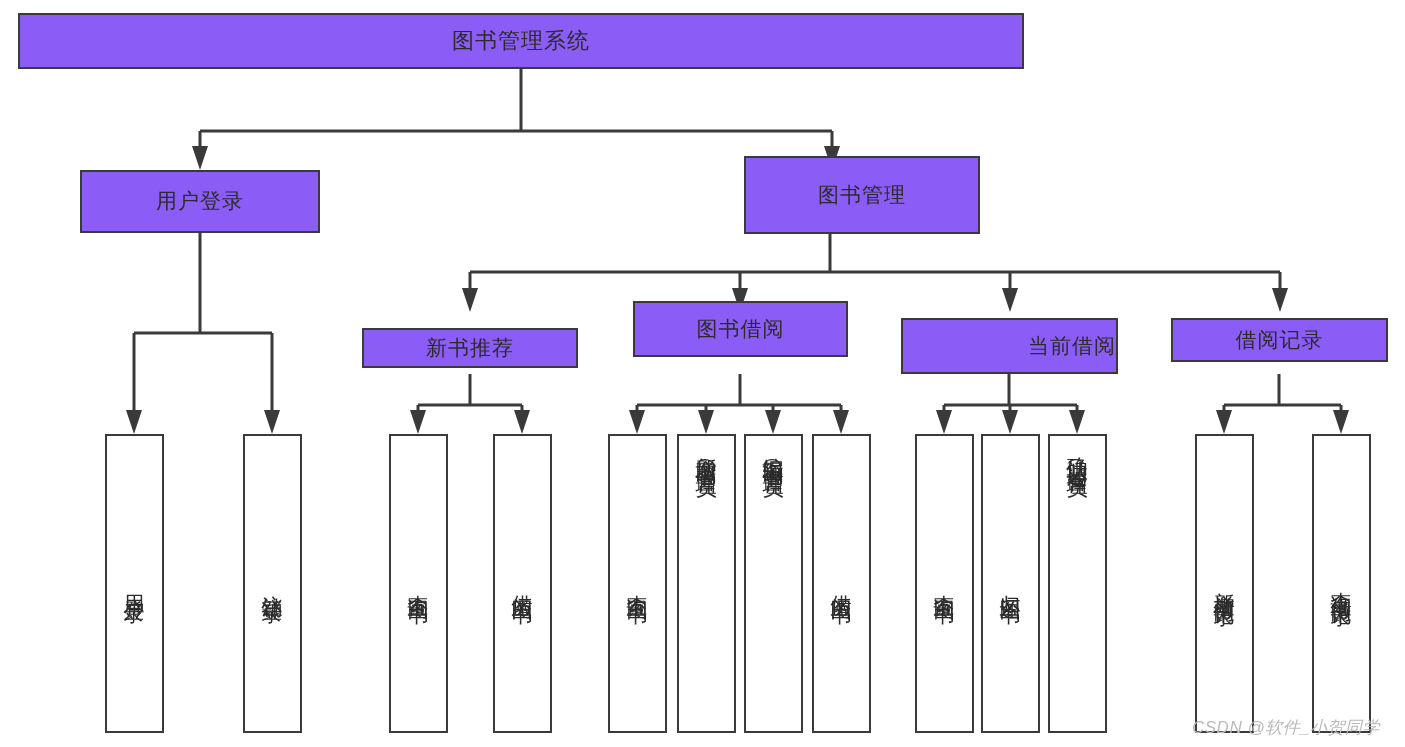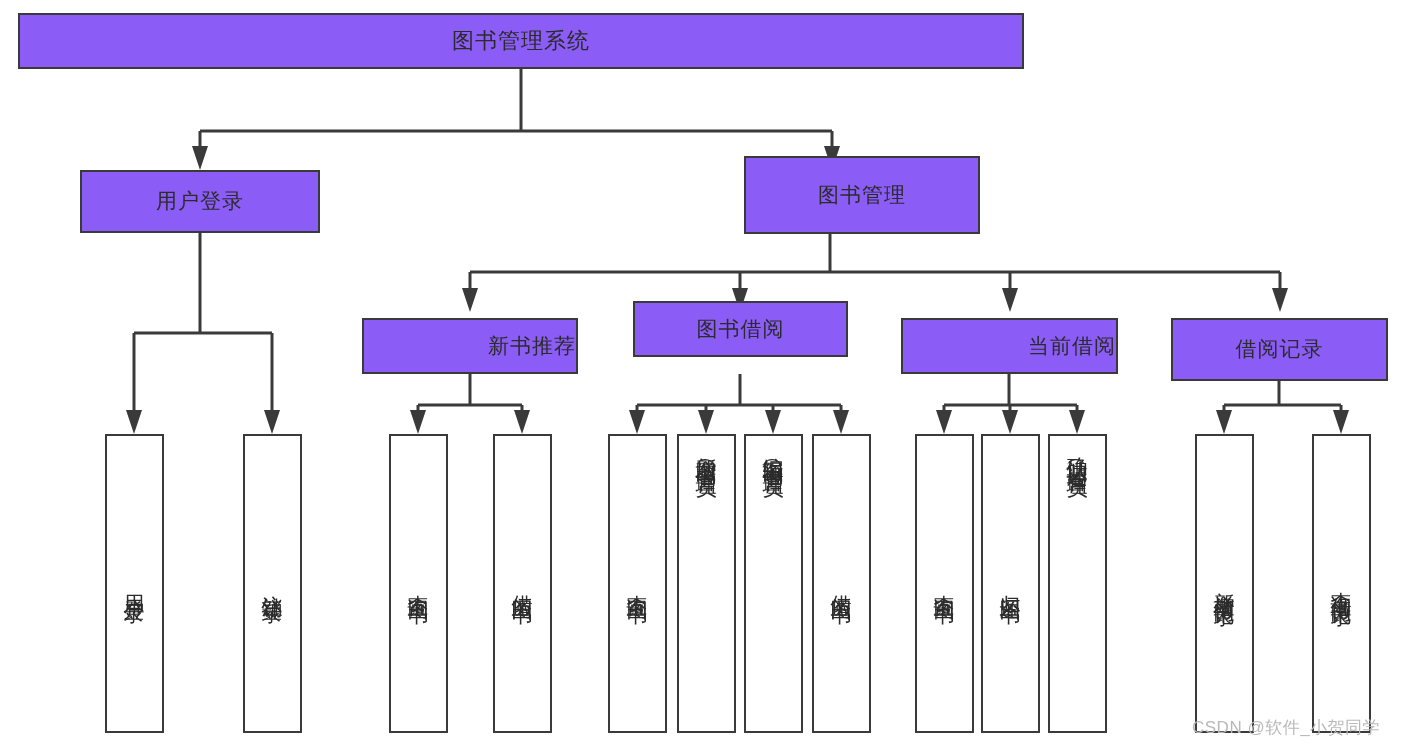--- a/index.html
+++ b/index.html
@@ -149,33 +149,33 @@
   </div>
 
   <div class="node-box" style="left:80px;top:170px;width:240px;height:63px;">
     <span class="node-label">用户登录</span>
   </div>
 
   <div class="node-box" style="left:712px;top:156px;width:236px;height:78px;margin-left:32px;">
     <span class="node-label">图书管理</span>
   </div>
 
-  <div class="node-box" style="left:362px;top:318px;width:216px;height:56px;justify-content:flex-end;">
+  <div class="node-box" style="left:362px;top:328px;width:216px;height:40px;">
     <span class="node-label">新书推荐</span>
   </div>
 
   <div class="node-box" style="left:633px;top:301px;width:215px;height:56px;">
     <span class="node-label">图书借阅</span>
   </div>
 
   <div class="node-box" style="left:901px;top:318px;width:217px;height:56px;justify-content:flex-end;">
     <span class="node-label">当前借阅</span>
   </div>
 
-  <div class="node-box" style="left:1171px;top:318px;width:217px;height:63px;">
+  <div class="node-box" style="left:1171px;top:318px;width:217px;height:44px;">
     <span class="node-label">借阅记录</span>
   </div>
 
   <div class="leaf-box center-v" style="left:105px;top:434px;width:59px;height:299px;">
     <span class="leaf-label">用户登录</span>
   </div>
   <div class="leaf-box center-v" style="left:243px;top:434px;width:59px;height:299px;">
     <span class="leaf-label">注销登录</span>
   </div>
 
@@ -209,15 +209,15 @@
     <span class="leaf-label">确认归还（管理员）</span>
   </div>
 
   <div class="leaf-box center-v" style="left:1195px;top:434px;width:59px;height:299px;">
     <span class="leaf-label">新增借阅记录</span>
   </div>
   <div class="leaf-box center-v" style="left:1312px;top:434px;width:59px;height:299px;">
     <span class="leaf-label">查询借阅记录</span>
   </div>
 
-  <div class="watermark" style="left:1192px;top:716px;">CSDN @软件_小贺同学</div>
+  <div class="watermark" style="left:1192px;top:716px;font-style:italic;">CSDN @软件_小贺同学</div>
 
 </div>
 
 </body></html>

